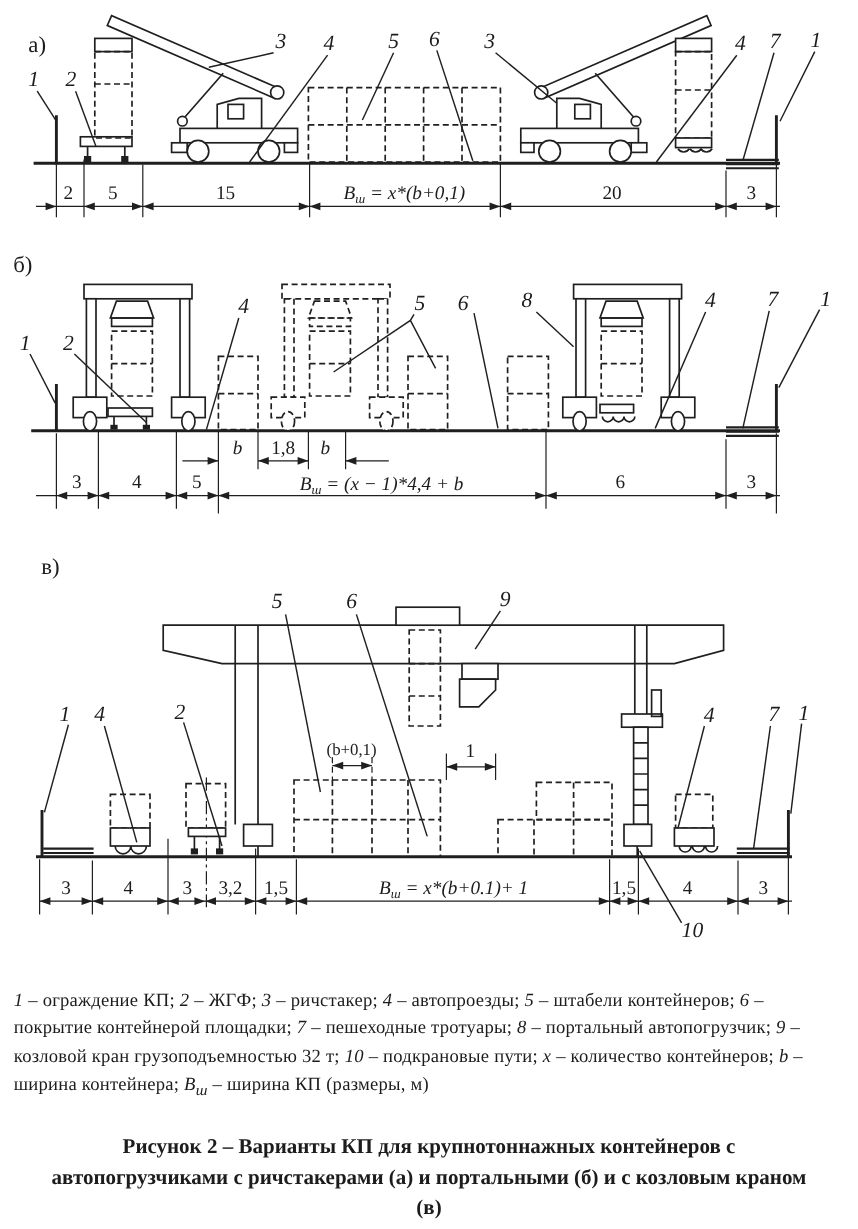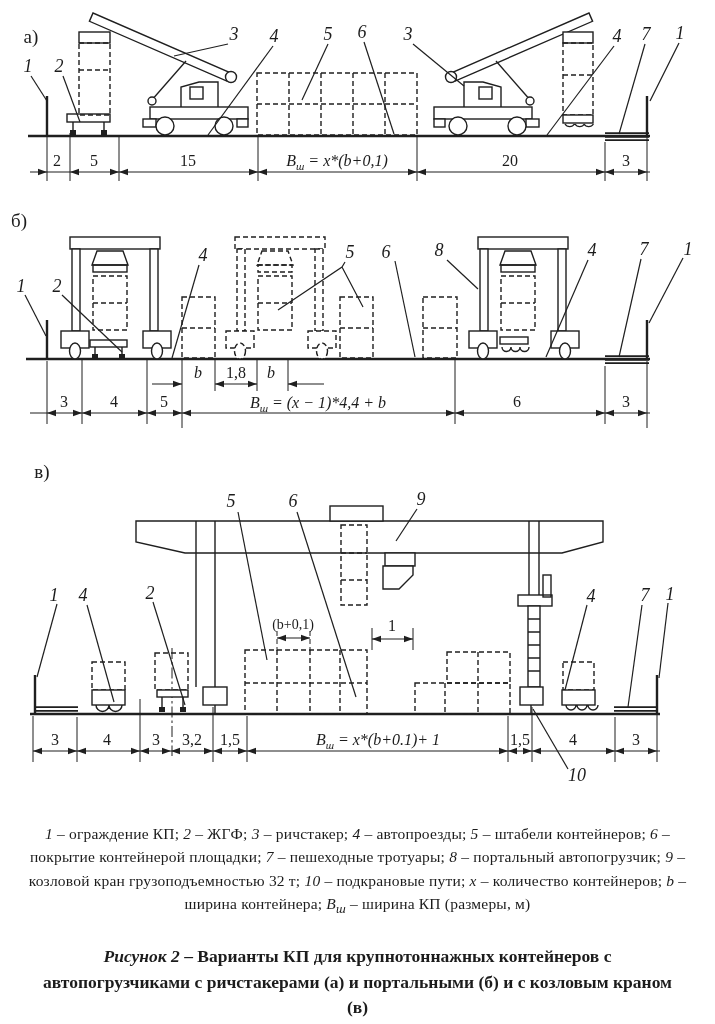--- a/index.html
+++ b/index.html
@@ -16,26 +16,26 @@
   .leader{stroke:#1f1f1f;stroke-width:1.2;fill:none;}
   .ah{fill:#1f1f1f;stroke:none;}
   .blk{fill:#1f1f1f;stroke:none;}
   text{fill:#1c1c1c;}
   .callout{font:italic 18px "Liberation Serif",serif;}
   .tag{font:19px "Liberation Serif",serif;}
   .dim{font:16px "Liberation Serif",serif;}
   .dimS{font:14px "Liberation Serif",serif;}
   .dimf{font:italic 16px "Liberation Serif",serif;}
   .sub{font-size:11px;}
-  .legend{width:692px;margin:22px auto 0;text-align:center;
+  .legend{width:692px;margin:22px auto 0;text-align:left;
     font:15.5px/1.5 "Liberation Serif",serif;letter-spacing:.2px;}
   .legend i{font-style:italic;}
   .caption{width:648px;margin:26px auto 0;text-align:center;
     font:bold 17.5px/1.45 "Liberation Serif",serif;}
-  .caption .pfx{font-style:italic;}
+  .caption .pfx{}
 </style>
 </head>
 <body>
 
 <svg width="715" height="200" viewBox="0 0 715 200">
   <text class="tag" x="31" y="43" text-anchor="middle">а)</text>
 
   <path class="ln thk" d="M28,136H650"></path>
   <path class="ln thk" d="M47,96V137 M647,96V137"></path>
   <path class="ln sw" d="M605,133.2H649 M605,136.8H649 M605,140.2H649"></path>

